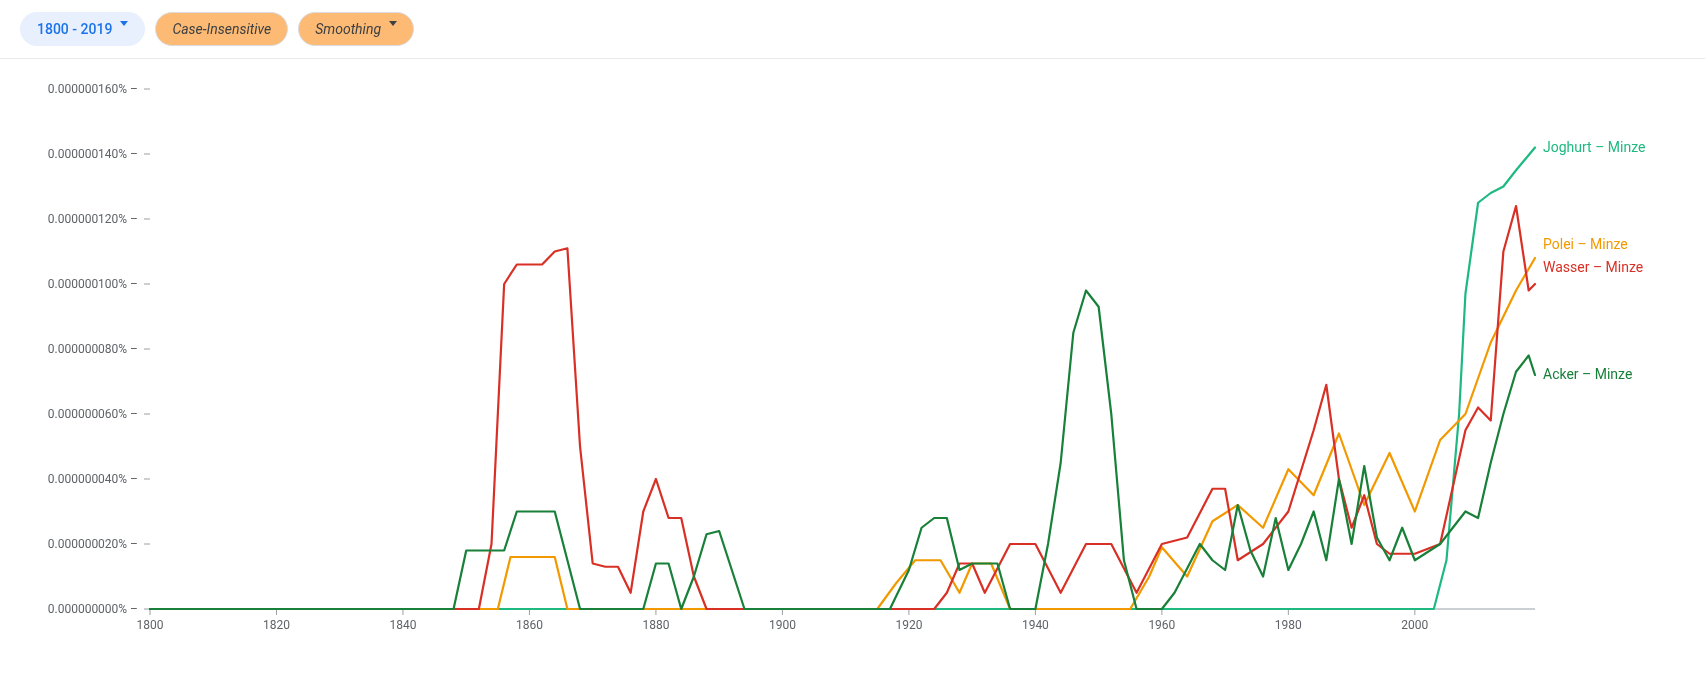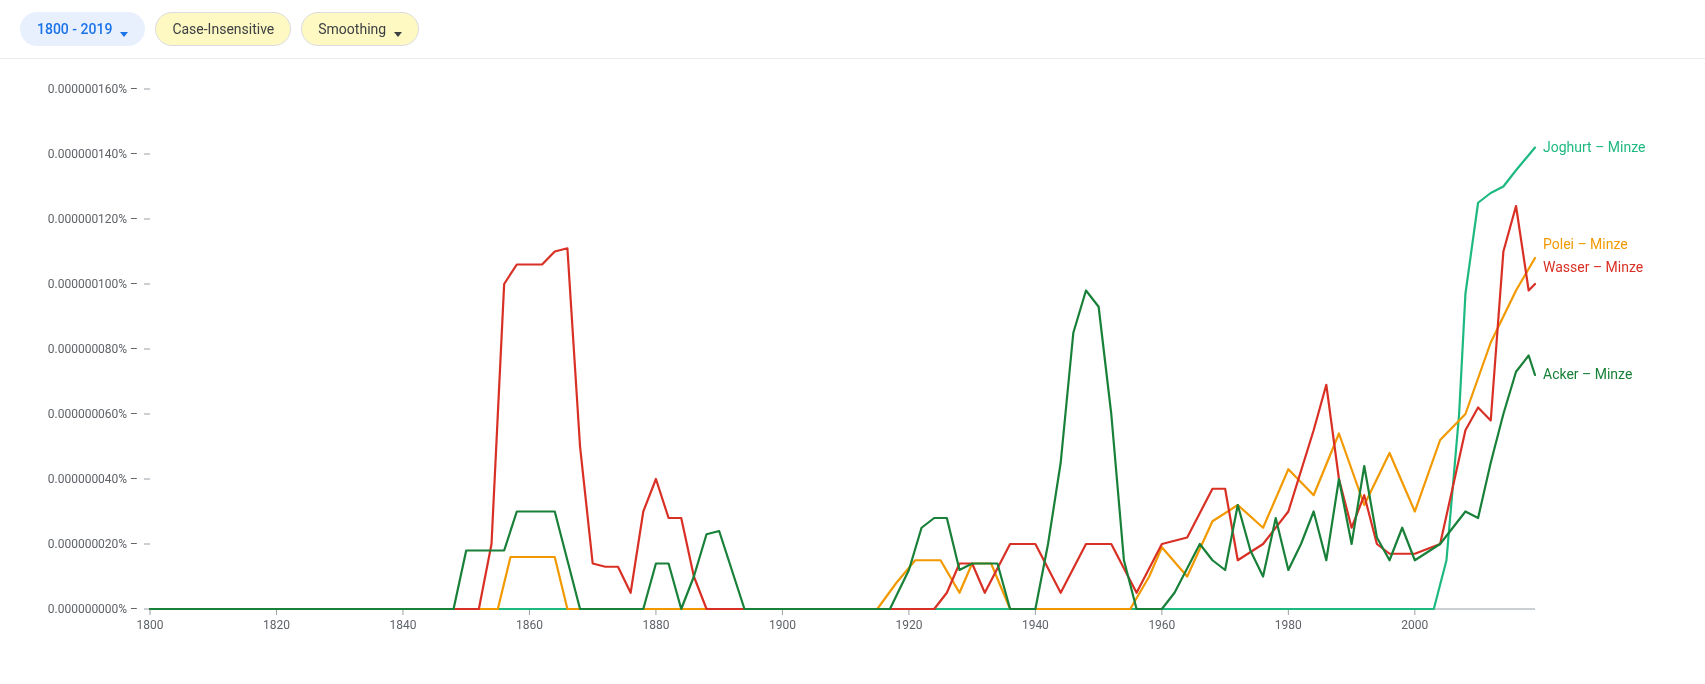--- a/index.html
+++ b/index.html
@@ -12,38 +12,39 @@
   }
   .toolbar {
     display: flex;
     gap: 10px;
     padding: 12px 20px;
     border-bottom: 1px solid #e8eaed;
     align-items: center;
   }
   .pill {
     display: inline-flex;
-    align-items: flex-end;
+    align-items: flex-start;
     gap: 6px;
     padding: 8px 16px;
     border-radius: 20px;
     font-size: 14px;
     cursor: pointer;
     border: 1px solid transparent;
     white-space: nowrap;
   }
   .pill.blue {
     background: #e8f0fe;
     color: #1a73e8;
     font-weight: 500;
   }
   .pill.outline {
-    background: #fef9c3;
+    background: #fdba74;
     border: 1px solid #dadce0;
     color: #3c4043;
+    font-style: italic;
   }
   .caret {
     width: 0; height: 0;
     border-left: 4px solid transparent;
     border-right: 4px solid transparent;
     border-top: 5px solid currentColor;
     margin-left: 2px;
   }
   .chart-wrap {
     padding: 20px 20px 20px 20px;

